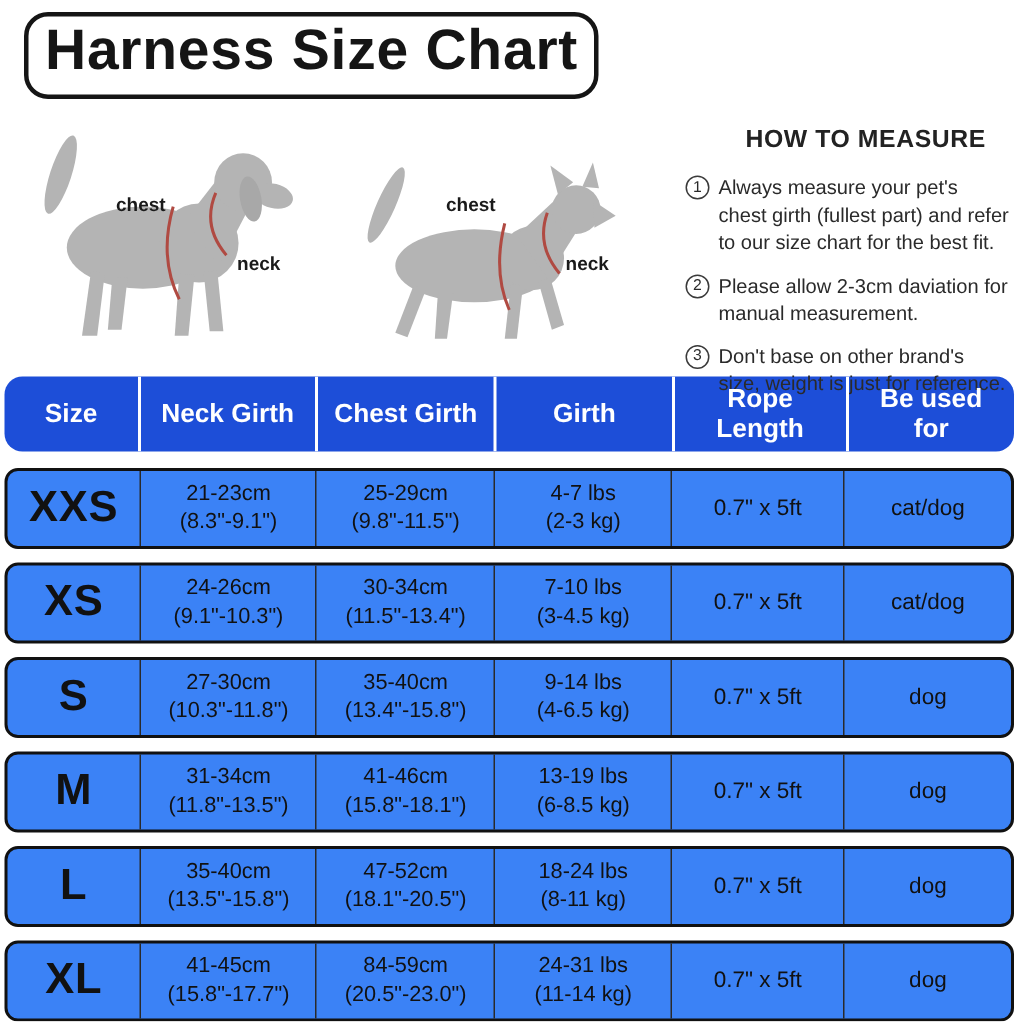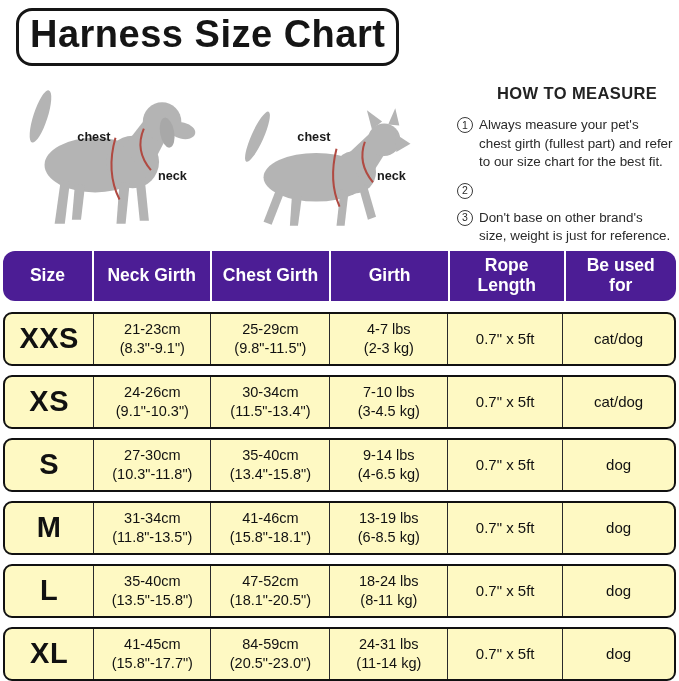--- a/index.html
+++ b/index.html
@@ -24,33 +24,33 @@
   .guide-heading { font-size:16.5px; font-weight:bold; letter-spacing:.4px; color:#222; margin-bottom:13px;margin-left:40px; }
   .step { display:flex; margin-bottom:10px; font-size:13.4px; line-height:1.38; color:#2a2a2a; }
   .step-num {
     width:16px; height:16px; border:1.3px solid #3a3a3a; border-radius:50%;
     display:flex; align-items:center; justify-content:center;
     font-size:10.5px; margin:1px 6px 0 0; flex-shrink:0; color:#2a2a2a;
   }
 
   
   .thead {
-    display:flex; background:#4c1d95; color:#fff;
+    display:flex; background:#1d4ed8; color:#fff;
     border-radius:12px; height:50px; margin:13px 3px 11px;
     overflow:hidden;
   }
   .th {
     display:flex; align-items:center; justify-content:center; text-align:center;
     font-weight:bold; font-size:17.5px; white-space:pre-line; line-height:1.12;
   }
   .th + .th { border-left:2.5px solid #fff; }
 
   .trow {
     display:flex; border:2px solid #111; border-radius:9px;
-    height:54px; margin:0 3px 9px; background:#fef9c3;
+    height:54px; margin:0 3px 9px; background:#3b82f6;
   }
   .td {
     display:flex; flex-direction:column; align-items:center; justify-content:center;
     text-align:center; font-size:14.5px; line-height:1.3; color:#111;
   }
   .td + .td { border-left:1.5px solid #2a2a2a; }
   .td.size { font-size:29px; font-weight:800; letter-spacing:.5px; }
   .td.single { font-size:15px; }
 
   .w-size{width:13.2%} .w-neck{width:17.5%} .w-chest{width:17.8%}
@@ -116,20 +116,21 @@
 
     <div class="guide">
       <div class="guide-heading">HOW TO MEASURE</div>
 
       <div class="step">
         <span class="step-num">1</span>
         <span class="step-text">Always measure your pet's chest girth (fullest part) and refer to our size chart for the best fit.</span>
       </div>
       <div class="step">
         <span class="step-num">2</span>
+        <span class="step-text">Please allow 2-3cm daviation for manual measurement.</span>
       </div>
       <div class="step">
         <span class="step-num">3</span>
         <span class="step-text">Don't base on other brand's size, weight is just for reference.</span>
       </div>
     </div>
   </div>
 
   
   <div>

